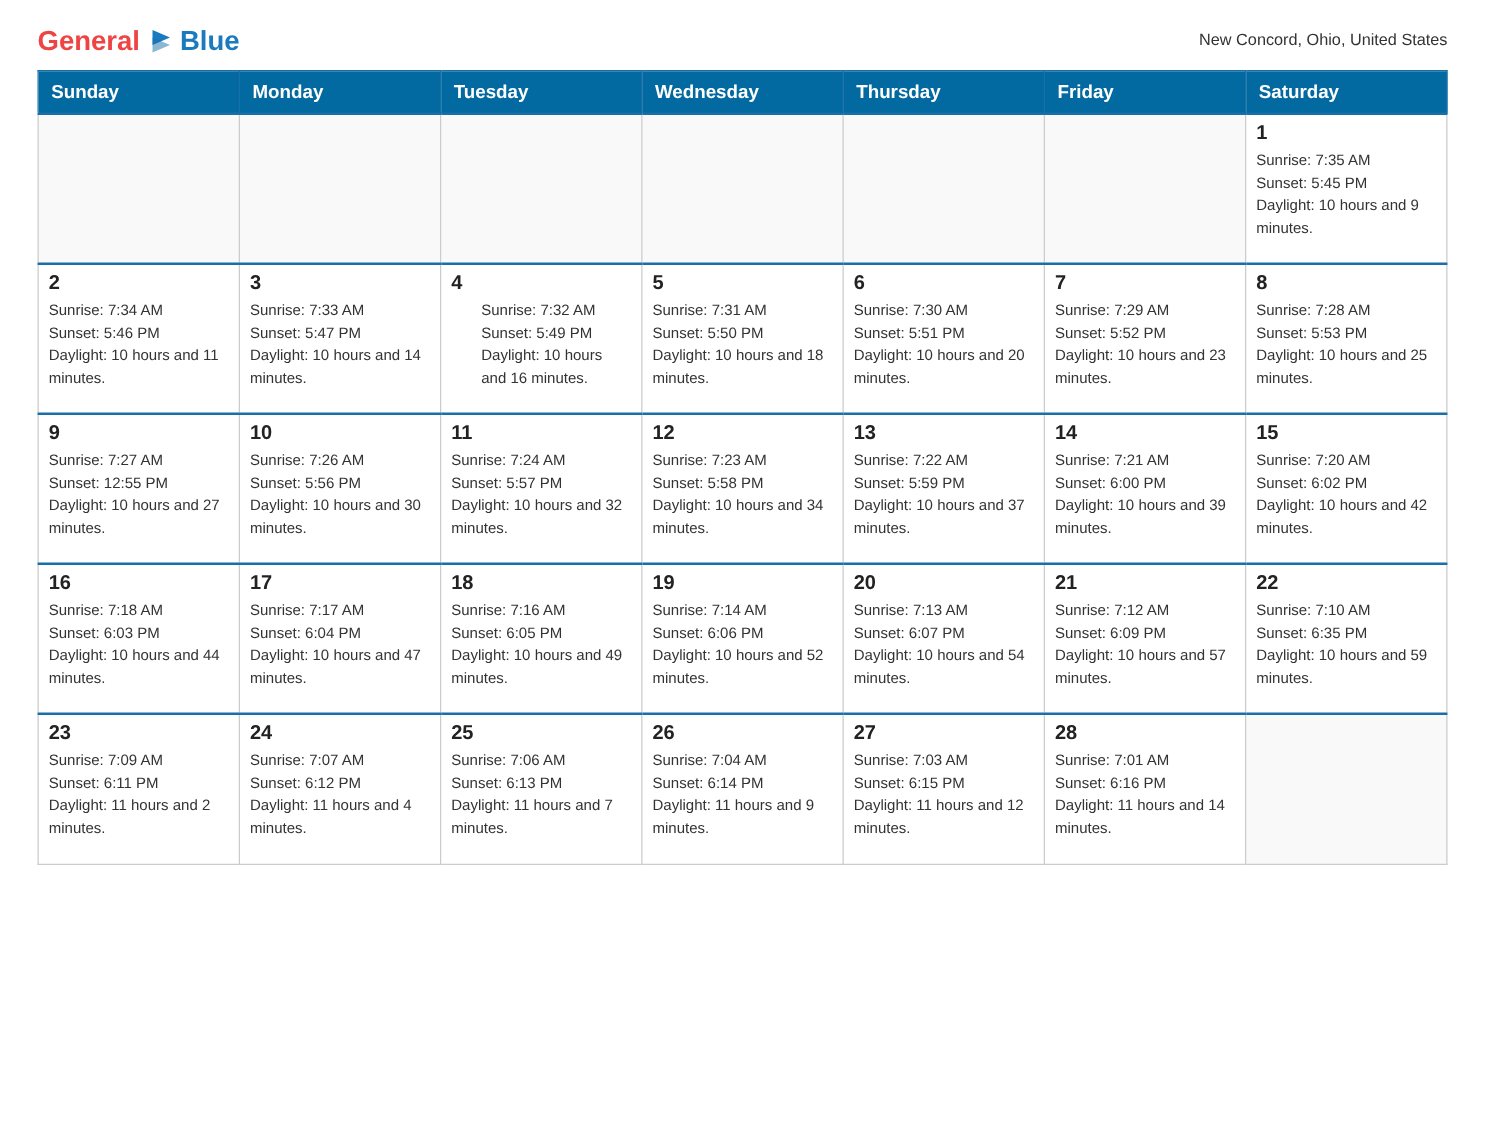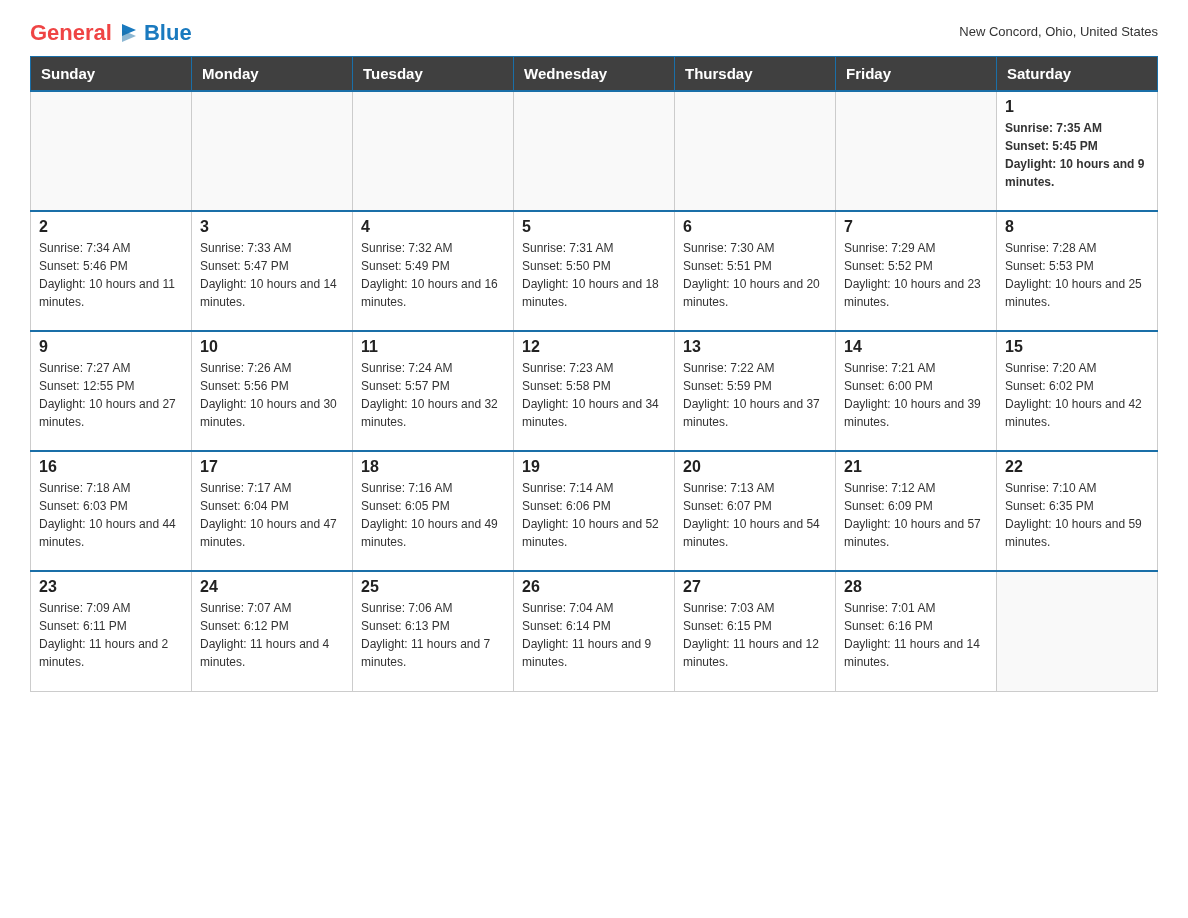--- a/index.html
+++ b/index.html
@@ -49,21 +49,21 @@
       font-size: 13px;
       color: #333;
       margin-top: 4px;
     }
     .calendar-table {
       width: 100%;
       border-collapse: collapse;
       margin-top: 10px;
     }
     .calendar-table th {
-      background-color: #404040;
+      background-color: #0369a1;
       color: #fff;
       font-size: 15px;
       font-weight: bold;
       padding: 8px 10px;
       text-align: left;
       border: 1px solid #1a6fa8;
     }
     .calendar-table td {
       border: 1px solid #ccc;
       vertical-align: top;
@@ -124,41 +124,41 @@
   <tbody id="calendar-body">
   <tr class="week-row">
         <td class="empty-cell"></td>
         <td class="empty-cell"></td>
         <td class="empty-cell"></td>
         <td class="empty-cell"></td>
         <td class="empty-cell"></td>
         <td class="empty-cell"></td>
         <td>
           <span class="day-number">1</span>
-          <div class="day-info" style="white-space: pre-line; font-weight: bold;">Sunrise: 7:35 AM
+          <div class="day-info" style="white-space: pre-line;">Sunrise: 7:35 AM
 Sunset: 5:45 PM
 Daylight: 10 hours and 9 minutes.</div>
         </td>
       </tr>
       <tr class="week-row">
         <td>
           <span class="day-number">2</span>
           <div class="day-info" style="white-space: pre-line;">Sunrise: 7:34 AM
 Sunset: 5:46 PM
 Daylight: 10 hours and 11 minutes.</div>
         </td>
         <td>
           <span class="day-number">3</span>
           <div class="day-info" style="white-space: pre-line;">Sunrise: 7:33 AM
 Sunset: 5:47 PM
 Daylight: 10 hours and 14 minutes.</div>
         </td>
         <td>
           <span class="day-number">4</span>
-          <div class="day-info" style="white-space: pre-line;">Sunrise: 7:32 AM
+          <div class="day-info" style="white-space: pre-line; margin-left: 24px;">Sunrise: 7:32 AM
 Sunset: 5:49 PM
 Daylight: 10 hours and 16 minutes.</div>
         </td>
         <td>
           <span class="day-number">5</span>
           <div class="day-info" style="white-space: pre-line;">Sunrise: 7:31 AM
 Sunset: 5:50 PM
 Daylight: 10 hours and 18 minutes.</div>
         </td>
         <td>

